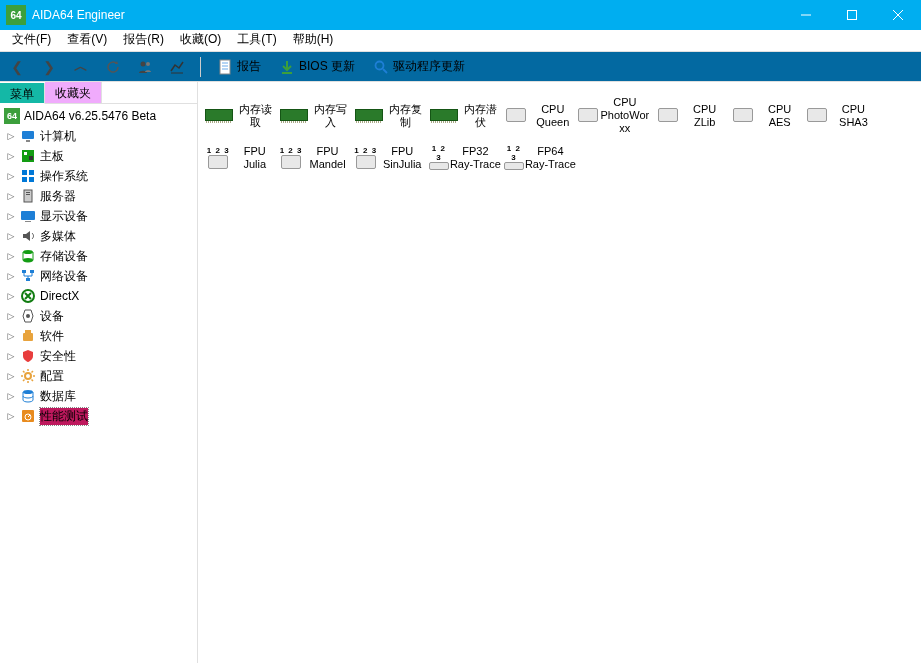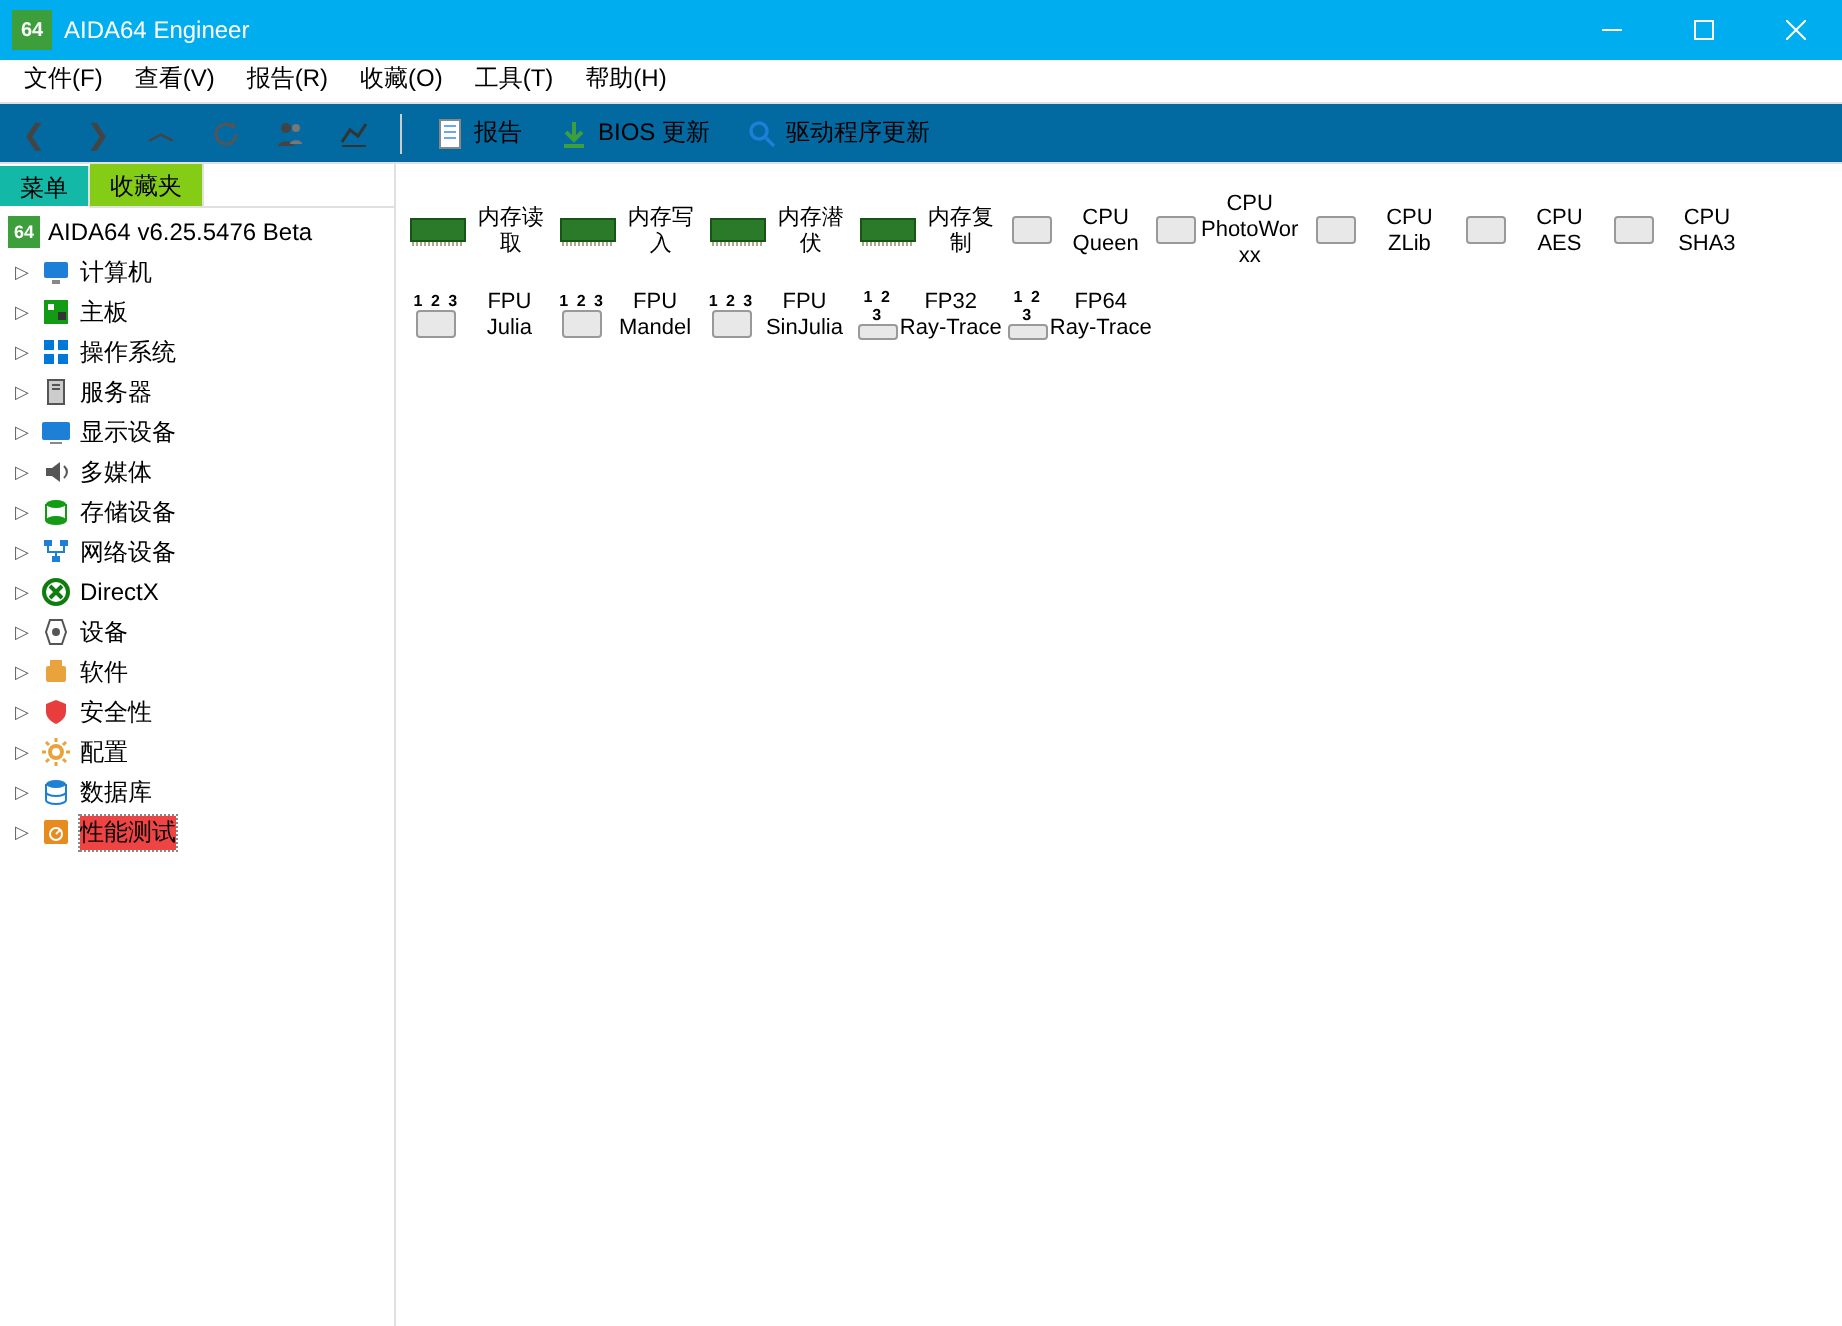--- a/index.html
+++ b/index.html
@@ -15,28 +15,28 @@
 
 .toolbar { height: 30px; background: #0369a1; border-bottom: 1px solid #e0e0e0; display: flex; align-items: center; padding: 0 6px; gap: 10px; }
 .toolbar .tbtn { width: 22px; height: 22px; display: flex; align-items: center; justify-content: center; cursor: default; }
 .toolbar .sep { width: 1px; height: 20px; background: #ccc; margin: 0 2px; }
 .toolbar .tool-label { display: flex; align-items: center; gap: 4px; padding: 2px 4px; cursor: default; }
 
 .body-area { display: flex; height: calc(663px - 30px - 22px - 30px); }
 
 .sidebar { width: 198px; border-right: 1px solid #e0e0e0; display: flex; flex-direction: column; }
 .tabs { height: 22px; display: flex; border-bottom: 1px solid #e0e0e0; }
-.tab { padding: 3px 10px; cursor: default; border-right: 1px solid #e0e0e0; background: #84cc16; }
+.tab { padding: 3px 10px; cursor: default; border-right: 1px solid #e0e0e0; background: #f0abfc; }
 .tab.active { background: #14b8a6; border-bottom: 1px solid #fff; position: relative; top: 1px; }
 .tree { flex: 1; overflow: auto; padding: 2px; }
 .tree-row { height: 20px; display: flex; align-items: center; gap: 4px; padding-left: 4px; cursor: default; white-space: nowrap; }
 .tree-row.root { padding-left: 2px; }
 .tree-row .expander { width: 10px; display: inline-flex; justify-content: center; color: #666; font-size: 9px; }
 .tree-row .ticon { width: 16px; height: 16px; display: inline-flex; align-items: center; justify-content: center; font-size: 11px; }
-.tree-row.selected .label { background: #ef4444; outline: 1px dotted #888; font-family: Liberation Mono, monospace; }
+.tree-row.selected .label { background: #be185d; outline: 1px dotted #888; font-family: Liberation Mono, monospace; }
 
 .content { flex: 1; padding: 8px 4px; display: flex; flex-wrap: wrap; align-content: flex-start; overflow: auto; }
 .item { width: 75px; display: flex; align-items: center; padding: 4px 1px; cursor: default; text-align: center; }
 .item .icon-box { width: 34px; height: 26px; display: flex; flex-direction: column; align-items: center; justify-content: center; }
 .item .label { font-size: 11px; line-height: 13px; margin-top: 2px; color: #000; min-height: 26px; word-break: break-word; }
 .bench-num { font-size: 8px; font-weight: bold; color: #000; letter-spacing: 1px; }
 
 
 .ram-chip { width: 28px; height: 12px; background: #2a7a2a; border: 1px solid #155515; position: relative; }
 .ram-chip::before { content:""; position:absolute; bottom:-3px; left:0; right:0; height:2px; background: repeating-linear-gradient(90deg,#aa8,#aa8 1px,transparent 1px,transparent 2px); }
@@ -317,27 +317,27 @@
       <div class="item">
         <div class="icon-box">
           <div class="ram-chip"></div>
         </div>
         <div class="label">内存写入</div>
       </div>
       <div class="item">
         <div class="icon-box">
           <div class="ram-chip"></div>
         </div>
+        <div class="label">内存复制</div>
+      </div>
+      <div class="item">
+        <div class="icon-box">
+          <div class="ram-chip"></div>
+        </div>
         <div class="label">内存潜伏</div>
-      </div>
-      <div class="item">
-        <div class="icon-box">
-          <div class="ram-chip"></div>
-        </div>
-        <div class="label">内存复制</div>
       </div>
       <div class="item">
         <div class="icon-box">
           <div style="position:relative;">
             <div class="cpu-chip"></div>
           </div>
         </div>
         <div class="label">CPU Queen</div>
       </div>
       <div class="item">

